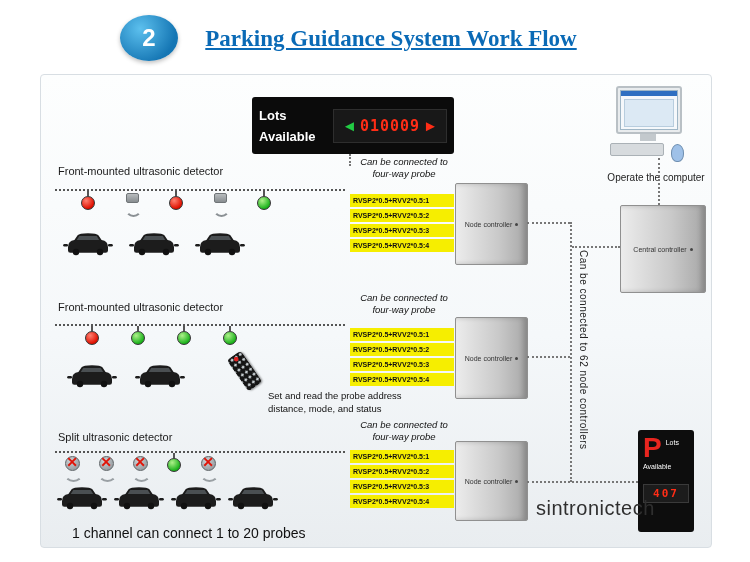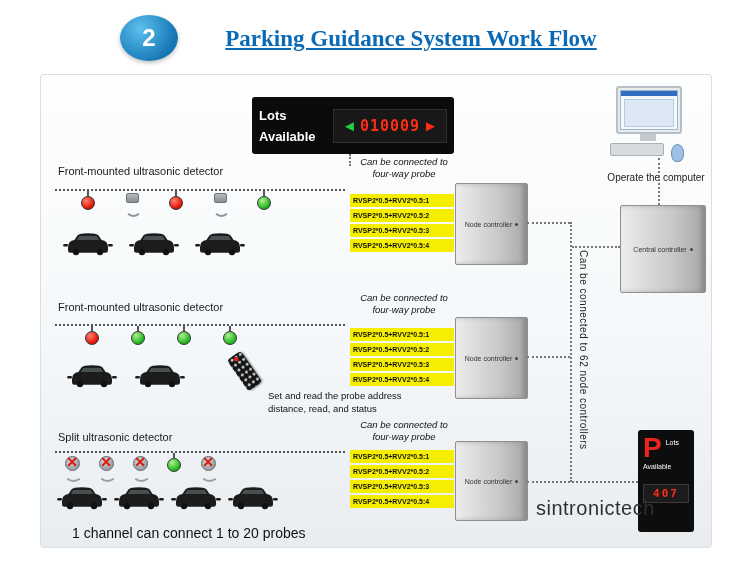--- a/index.html
+++ b/index.html
@@ -3,21 +3,21 @@
 <meta charset="utf-8">
 <style>
   html,body{margin:0;padding:0;background:#ffffff;}
   .page{position:relative;width:750px;height:562px;background:#ffffff;font-family:"Liberation Sans",sans-serif;overflow:hidden;}
 
   
   .badge{position:absolute;left:120px;top:15px;width:58px;height:46px;border-radius:50%;
     background:radial-gradient(circle at 35% 30%,#5cc0ee,#1576b4 72%);
     color:#fff;font-size:24px;font-weight:bold;display:flex;align-items:center;justify-content:center;
     box-shadow:0 2px 4px rgba(0,0,0,.25);}
-  .title{position:absolute;left:196px;top:26px;width:430px;text-align:center;
+  .title{position:absolute;left:176px;top:26px;width:430px;text-align:center;
     font-family:"Liberation Serif",serif;font-size:23px;font-weight:bold;color:#0a6ab6;
     text-decoration:underline;}
 
   .panel{position:absolute;left:40px;top:74px;width:670px;height:472px;border:1px solid #d8dee3;border-radius:4px;
     background:linear-gradient(180deg,#fdfefe 0%,#f5f8fa 55%,#e9edf0 100%);}
 
   
   .led{position:absolute;left:252px;top:97px;width:202px;height:57px;background:#0b0b0b;border-radius:3px;
     display:flex;align-items:center;padding:0 7px;box-sizing:border-box;}
   .led-txt{display:flex;flex-direction:column;gap:6px;color:#fff;font-size:13px;font-weight:bold;width:74px;}
@@ -215,21 +215,21 @@
           <circle cx="17" cy="25" r="4" fill="#111"></circle>
           <circle cx="47" cy="25" r="4" fill="#111"></circle>
           <rect x="1" y="15" width="6" height="3" rx="1.5" fill="#1c1c1c"></rect>
           <rect x="57" y="15" width="6" height="3" rx="1.5" fill="#1c1c1c"></rect>
         </svg>
       </span>
     </div>
   <div class="remote"></div>
   <div class="note2">
     <span>Set and read the probe address</span>
-    <span>distance, read, and status</span>
+    <span>distance, mode, and status</span>
   </div>
   <div class="pnote" style="left:348px;top:292px">
     <span>Can be connected to</span>
     <span>four-way probe</span>
   </div>
   <div class="codes" style="left:350px;top:328px">
     <div class="code">RVSP2*0.5+RVV2*0.5:1</div>
     <div class="code">RVSP2*0.5+RVV2*0.5:2</div>
     <div class="code">RVSP2*0.5+RVV2*0.5:3</div>
     <div class="code">RVSP2*0.5+RVV2*0.5:4</div>

